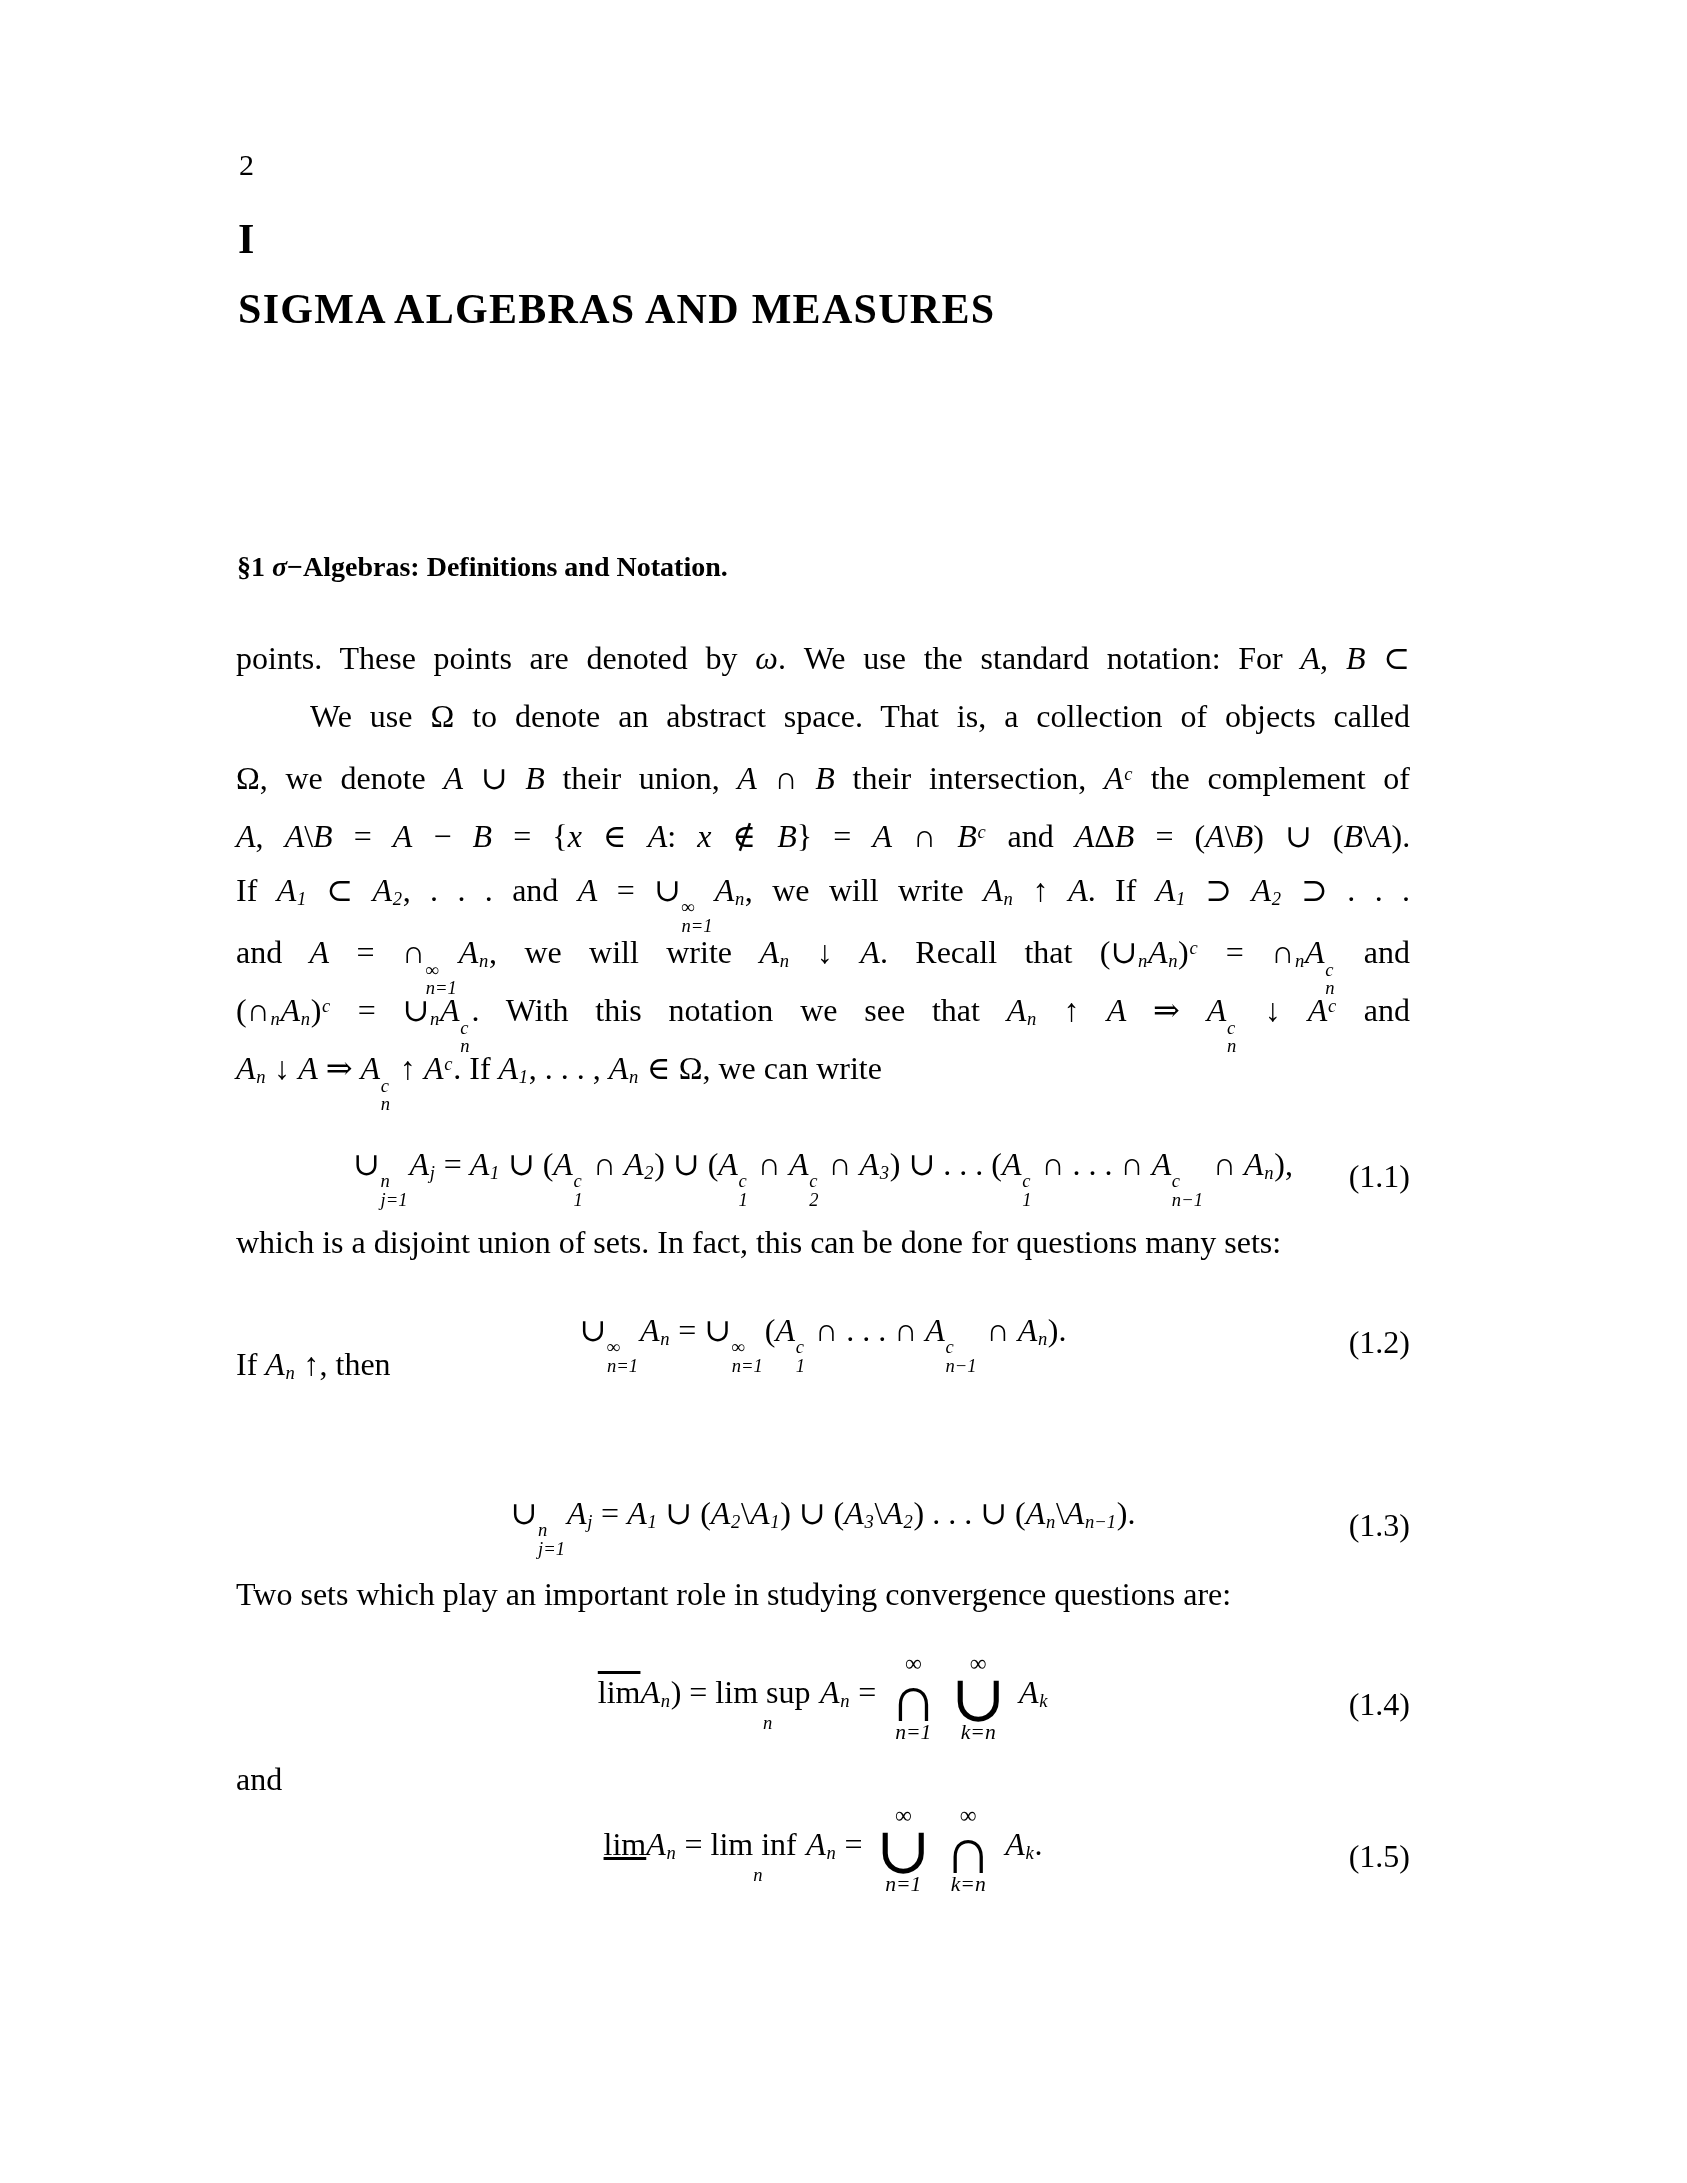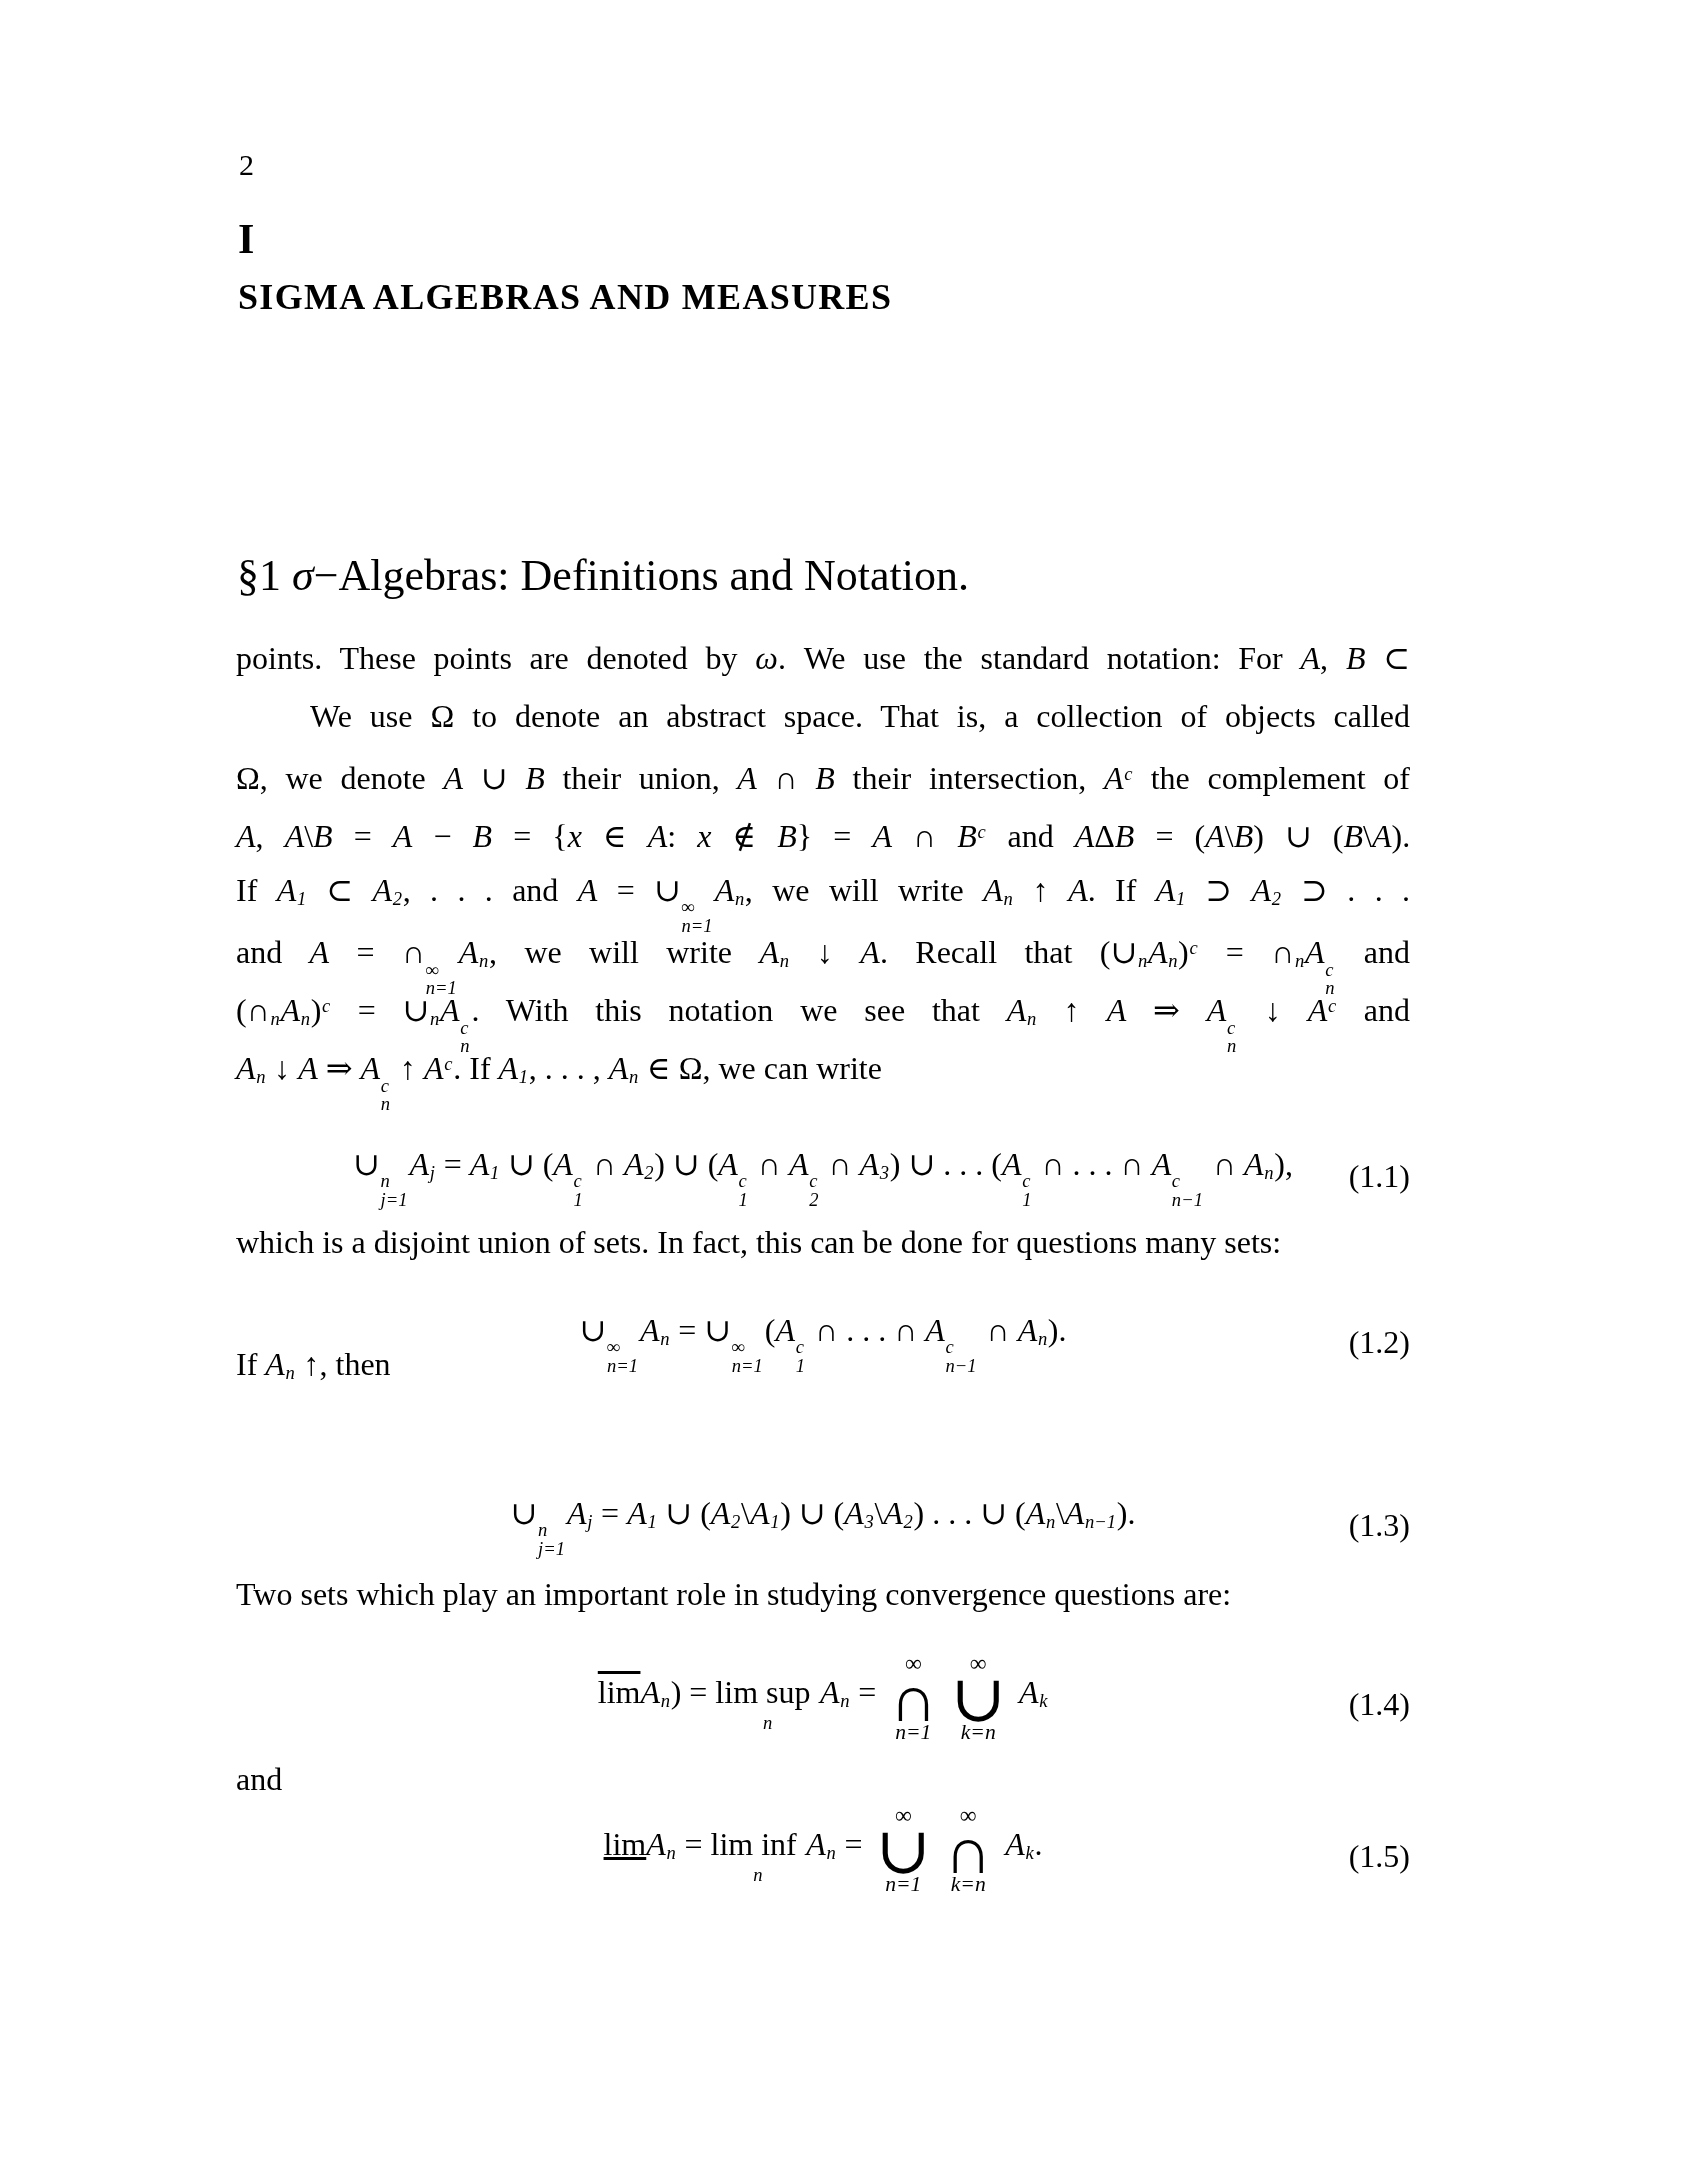--- a/index.html
+++ b/index.html
@@ -6,22 +6,22 @@
   .page{
     position:relative;
     width:1687px;height:2183px;
     background:#ffffff;
     color:#000000;
     font-family:"Liberation Serif","DejaVu Serif","DejaVu Sans",serif;
     overflow:hidden;
   }
   .pagenum{position:absolute;left:239px;top:150px;font-size:30px;line-height:1;}
   .chapnum{position:absolute;left:238px;top:218px;font-size:42px;font-weight:bold;line-height:1;}
-  .chaptitle{position:absolute;left:238px;top:279px;font-size:36px;font-weight:bold;line-height:1;letter-spacing:1.3px;white-space:nowrap;}
-  .secheading{position:absolute;left:237px;top:550px;font-size:44px;font-weight:normal;line-height:1.2;white-space:nowrap;}
+  .chaptitle{position:absolute;left:238px;top:288px;font-size:42px;font-weight:bold;line-height:1;letter-spacing:1.3px;white-space:nowrap;}
+  .secheading{position:absolute;left:237px;top:550px;font-size:28px;font-weight:bold;line-height:1.2;white-space:nowrap;}
   .textcol{position:absolute;left:236px;width:1174px;font-size:32px;line-height:58px;}
   .para .line{text-align:justify;text-align-last:justify;height:58px;white-space:nowrap;}
   .para .line.first{text-indent:74px;}
   .para .line.last{text-align-last:left;}
   .single{white-space:nowrap;}
   .eq{text-align:center;}
   .eqbody{white-space:nowrap;}
   .eqnum{position:absolute;right:0;top:12px;line-height:58px;}
   
   .sg-i{font-style:italic;}

